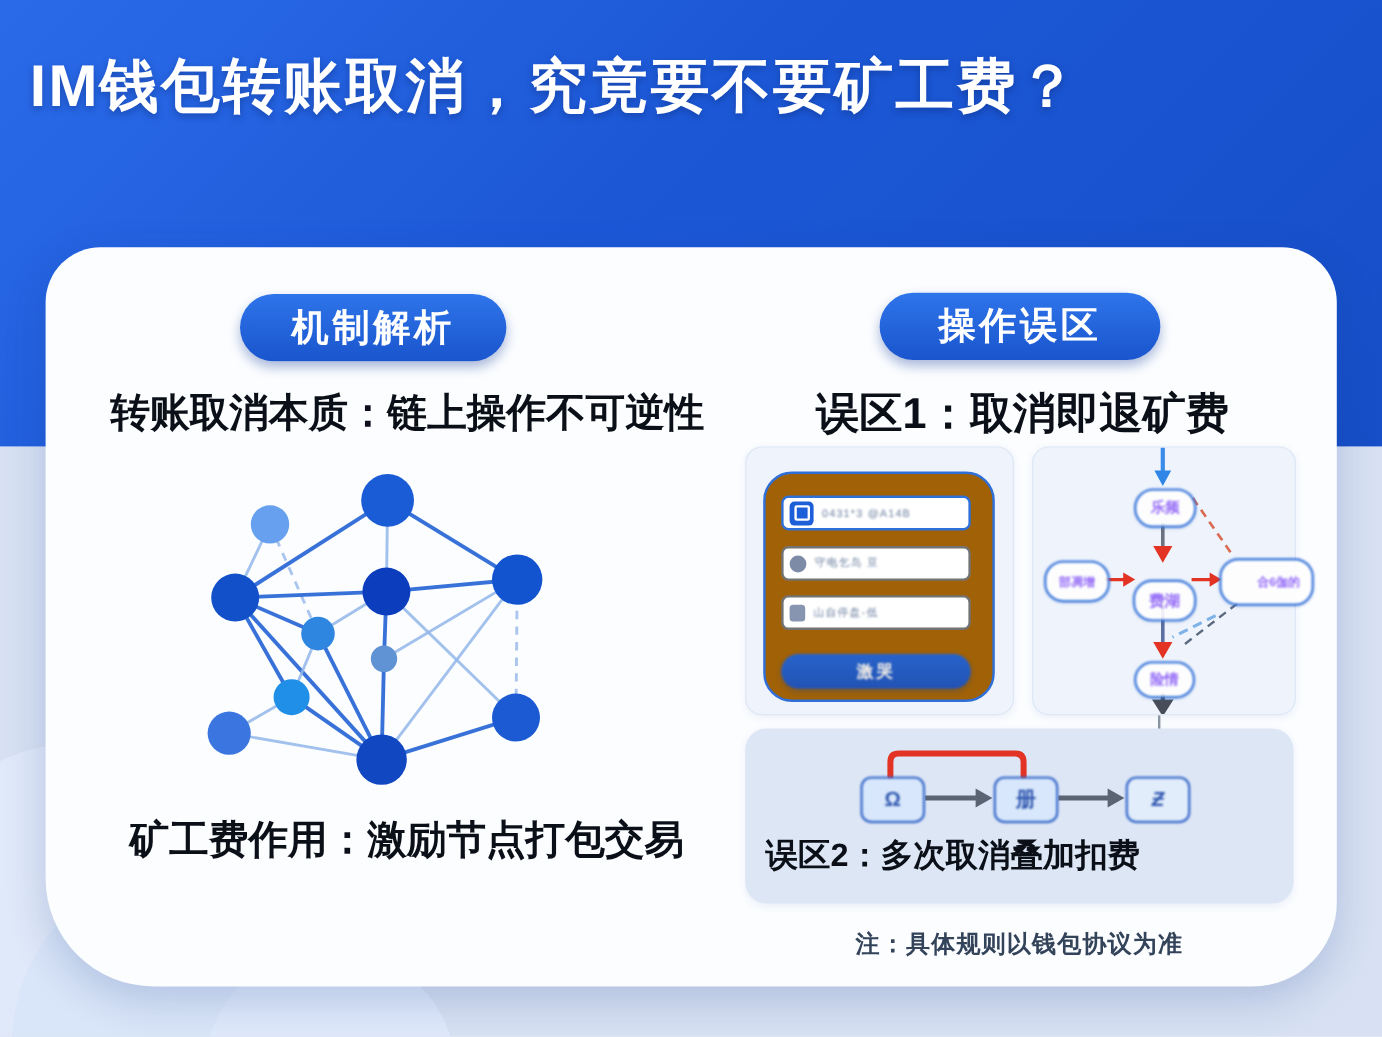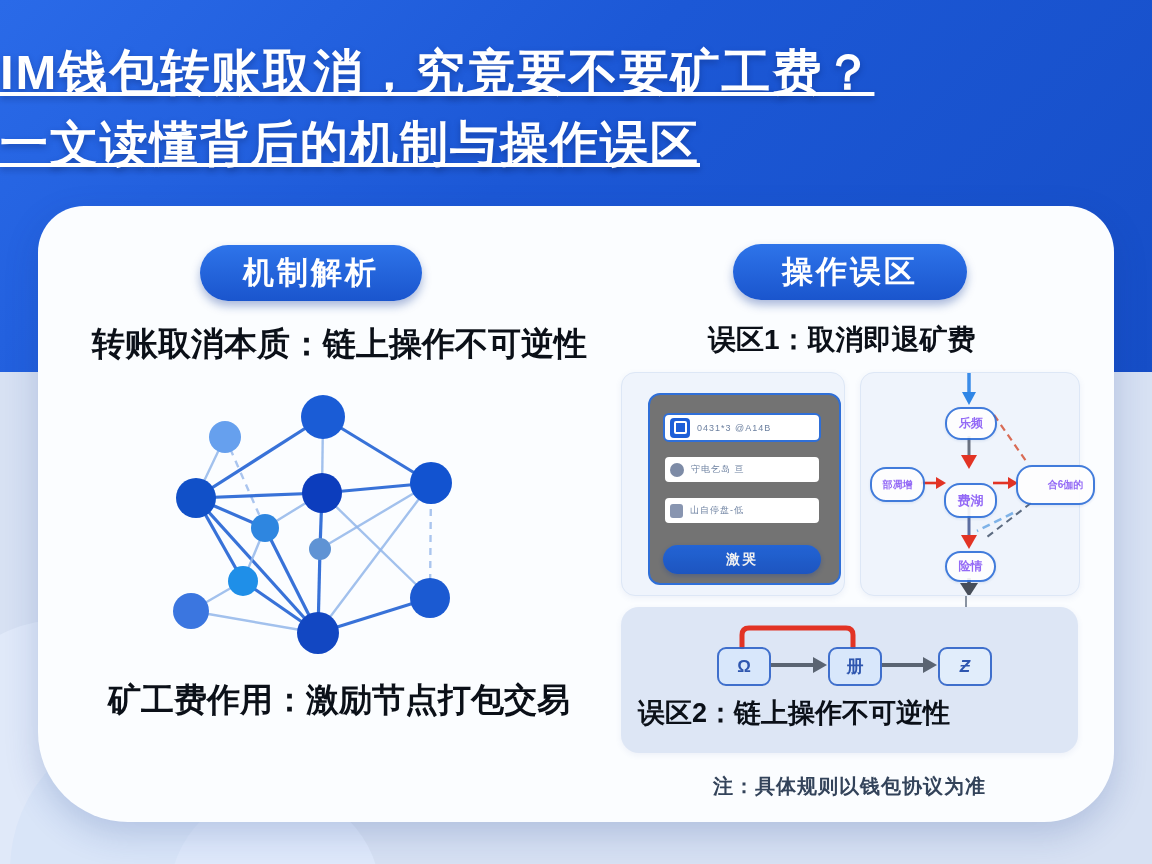--- a/index.html
+++ b/index.html
@@ -12,24 +12,23 @@
   .banner{
     position:absolute;left:0;top:0;width:1152px;height:372px;
     background:linear-gradient(135deg,#2a6ae8 0%,#1c58d6 45%,#164ec7 100%);
   }
   .bg-circle{position:absolute;border-radius:50%;}
   .c1{left:-70px;top:620px;width:260px;height:260px;background:#e0e9f9;}
   .c2{left:10px;top:720px;width:300px;height:300px;background:#d9e5f8;}
   .c3{left:170px;top:790px;width:210px;height:210px;background:#dfe9fb;}
   
   .title{
-    position:absolute;left:0;top:40px;width:924px;text-align:left;
+    position:absolute;left:0;top:40px;width:924px;text-align:center;
     color:#ffffff;font-weight:800;letter-spacing:2px;
     text-shadow:0 3px 6px rgba(10,30,90,.35);
-    text-decoration:underline;
   }
   .title .t1{font-size:49px;line-height:64px;}
   .title .t2{font-size:48px;line-height:64px;margin-top:8px;}
   
   .card{
     position:absolute;left:38px;top:206px;width:1076px;height:616px;
     background:#fbfdff;
     border-radius:46px 46px 70px 90px;
     box-shadow:0 12px 34px rgba(25,60,140,.20);
   }
@@ -40,35 +39,35 @@
     box-shadow:0 5px 10px rgba(15,55,150,.35);
     color:#fff;font-size:31px;font-weight:800;letter-spacing:3px;
     display:flex;align-items:center;justify-content:center;
   }
   .pill-left{left:200px;top:245px;width:222px;}
   .pill-right{left:733px;top:244px;width:234px;}
   
   .h-black{position:absolute;color:#0b1018;font-weight:800;white-space:nowrap;}
   .h1L{left:92px;top:322px;font-size:33px;}
   .h2L{left:108px;top:678px;font-size:33px;}
-  .h1R{left:708px;top:321px;font-size:28px;}
+  .h1R{left:680px;top:321px;font-size:36px;}
   
   .network{position:absolute;left:128px;top:378px;width:424px;height:300px;}
   
   .panel{
     position:absolute;background:#eff4fc;border:1px solid #dde7f6;
     border-radius:14px;box-shadow:0 2px 6px rgba(60,90,160,.08);
   }
   .panelA{left:621px;top:372px;width:222px;height:222px;}
   .panelB{left:860px;top:372px;width:218px;height:222px;}
   .panelC{left:621px;top:607px;width:457px;height:146px;background:#dde6f5;border:none;border-radius:18px;}
   
   .inner-card{
-    position:absolute;left:26px;top:20px;width:189px;height:188px;
-    background:#737373;border:2px solid #2f6fd8;border-radius:12px;
+    position:absolute;left:14px;top:20px;width:189px;height:188px;
+    background:#a16207;border:2px solid #2f6fd8;border-radius:24px;
   }
   .field{
     position:absolute;left:13px;width:158px;height:29px;background:#ffffff;
     border:2px solid #737373;border-radius:6px;
     display:flex;align-items:center;gap:7px;padding-left:5px;box-sizing:border-box;
   }
   .field.first{border:2px solid #2f6fd8;}
   .f-ic-sq{width:20px;height:20px;background:#1d5fd8;border-radius:4px;flex:0 0 auto;
     display:flex;align-items:center;justify-content:center;}
   .f-ic-sq span{display:block;width:9px;height:9px;border:2px solid #fff;border-radius:2px;}
@@ -116,21 +115,20 @@
 </head>
 <body>
 
 <div class="banner"></div>
 <div class="bg-circle c1"></div>
 <div class="bg-circle c2"></div>
 <div class="bg-circle c3"></div>
 
 <div class="title">
   <div class="t1">IM钱包转账取消，究竟要不要矿工费？</div>
-  <div class="t2">一文读懂背后的机制与操作误区</div>
 </div>
 
 <div class="card"></div>
 
 <div class="pill pill-left">机制解析</div>
 <div class="pill pill-right">操作误区</div>
 
 <div class="h-black h1L">转账取消本质：链上操作不可逆性</div>
 <div class="h-black h2L">矿工费作用：激励节点打包交易</div>
 <div class="h-black h1R">误区1：取消即退矿费</div>
@@ -241,16 +239,16 @@
   </svg>
   <div class="cbox cb1 garble">
       <span>Ω</span>
     </div>
   <div class="cbox cb2 garble">
       <span>册</span>
     </div>
   <div class="cbox cb3 garble">
       <i>Ƶ</i>
     </div>
-  <div class="myth2">误区2：链上操作不可逆性</div>
+  <div class="myth2">误区2：多次取消叠加扣费</div>
 </div>
 
 <div class="note">注：具体规则以钱包协议为准</div>
 
 </body></html>

